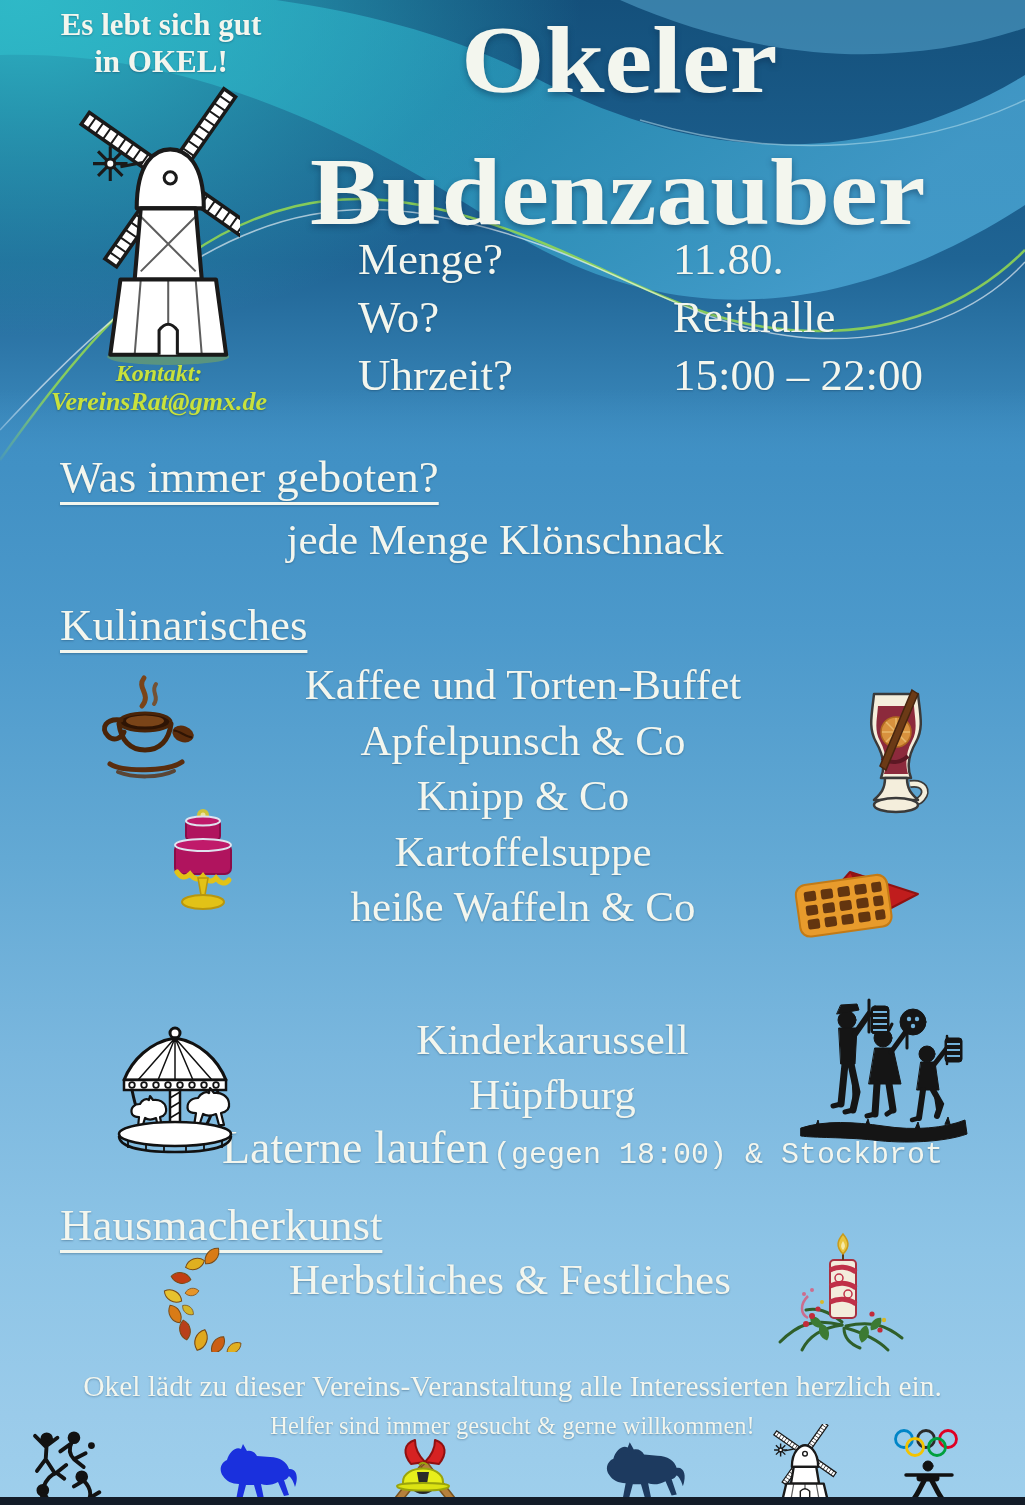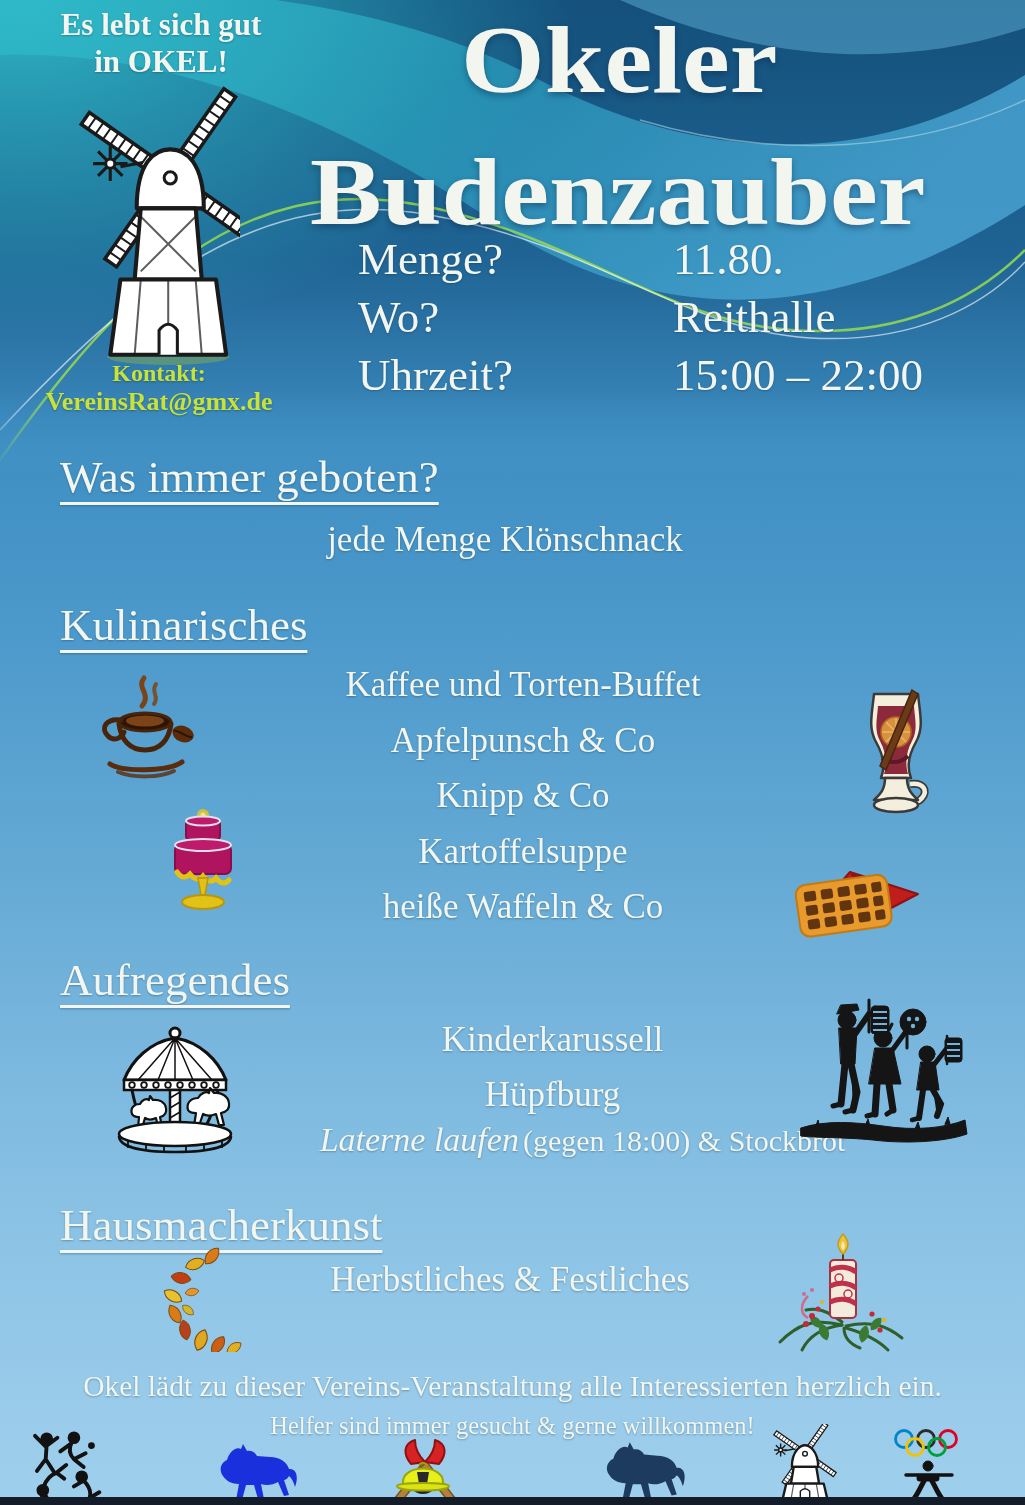--- a/index.html
+++ b/index.html
@@ -6,36 +6,36 @@
   .poster{
     position:relative;width:1025px;height:1505px;overflow:hidden;
     font-family:"Liberation Serif","DejaVu Serif",serif;
     color:#f3f6ee;
     background:linear-gradient(180deg,#17557f 0%,#2a77a9 14%,#3d8dc1 27%,#4c99cb 42%,#63a9d4 57%,#7ab7de 70%,#8dc4e6 83%,#9acbea 94%,#9ecfec 100%);
   }
   .abs{position:absolute;}
   .topwaves{position:absolute;left:0;top:0;}
   .txt{text-shadow:0 1px 2px rgba(15,45,75,.35);}
   .badge{left:36px;top:6px;width:250px;text-align:center;font-size:31px;line-height:37px;font-weight:700;}
-  .contact{left:14px;top:360px;width:290px;text-align:center;color:#c8e13c;font-weight:700;text-shadow:0 1px 2px rgba(20,50,30,.4);}
+  .contact{left:14px;top:360px;width:290px;text-align:center;color:#c8e13c;font-weight:700;text-shadow:0 1px 2px rgba(20,50,30,.4);font-style:italic;}
   .contact .l1{font-size:24px;line-height:27px;}
   .contact .l2{font-size:26px;line-height:30px;}
   .title-line{width:1025px;text-align:center;font-weight:700;font-size:96px;line-height:104px;white-space:nowrap;}
   .title-line>span{display:inline-block;transform:scaleX(1.12);text-shadow:0 3px 6px rgba(8,40,70,.45);}
   .t1{left:107px;top:8px;}
   .t2{left:105px;top:140px;}
   .qa{left:358px;top:230px;font-size:45px;line-height:58px;}
   .qa-row{display:flex;}
   .qa-label{display:inline-block;width:315px;}
   .heading{font-size:45px;line-height:50px;text-decoration:underline;text-decoration-thickness:3px;text-underline-offset:10px;text-decoration-skip-ink:none;}
   .center{text-align:center;}
-  .item{font-size:35px;line-height:55.5px;}
+  .item{font-size:43px;line-height:55.5px;}
   .nowrap{white-space:nowrap;}
-  .lantern-main{font-size:34px;font-style:italic;}
-  .lantern-note{font-size:30px;}
+  .lantern-main{font-size:46px;}
+  .lantern-note{font-size:30px;font-family:Liberation Mono, monospace;}
   .foot1{left:0;top:1370px;width:1025px;text-align:center;font-size:29.5px;white-space:nowrap;}
   .foot2{left:0;top:1412px;width:1025px;text-align:center;font-size:24.5px;}
   .bottom-strip{left:0;top:1497px;width:1025px;height:8px;background:#131c28;}
   svg{display:block;}
 </style>
 </head>
 <body>
 
 <div class="poster">
 
@@ -198,21 +198,20 @@
           <rect x="82" y="43" width="10" height="10" rx="2"></rect>
         <rect x="14" y="57" width="12" height="10" rx="2"></rect>
           <rect x="31" y="57" width="12" height="10" rx="2"></rect>
           <rect x="48" y="57" width="12" height="10" rx="2"></rect>
           <rect x="65" y="57" width="12" height="10" rx="2"></rect>
           <rect x="82" y="57" width="10" height="10" rx="2"></rect>
       </g>
     </g>
   </svg>
 
-  <div class="abs heading txt" style="left:60px;top:955px">Aufregendes</div>
   <div class="abs item center txt" style="left:60px;top:1012px;width:985px">Kinderkarussell</div>
   <div class="abs item center txt" style="left:60px;top:1067px;width:985px">Hüpfburg</div>
   <div class="abs center txt nowrap" style="left:140px;top:1121px;width:885px">
     <span class="lantern-main">Laterne laufen</span>
     <span class="lantern-note">(gegen 18:00) &amp; Stockbrot</span>
   </div>
 
   <svg class="abs" style="left:98px;top:1026px" width="155" height="132" viewBox="0 0 155 132">
     <circle cx="77" cy="7" r="5" fill="#ffffff" stroke="#111111" stroke-width="3"></circle>
     <path d="M77,12 C52,16 34,34 26,54 L128,54 C120,34 102,16 77,12 Z" fill="#ffffff" stroke="#111111" stroke-width="3" stroke-linejoin="round"></path>

